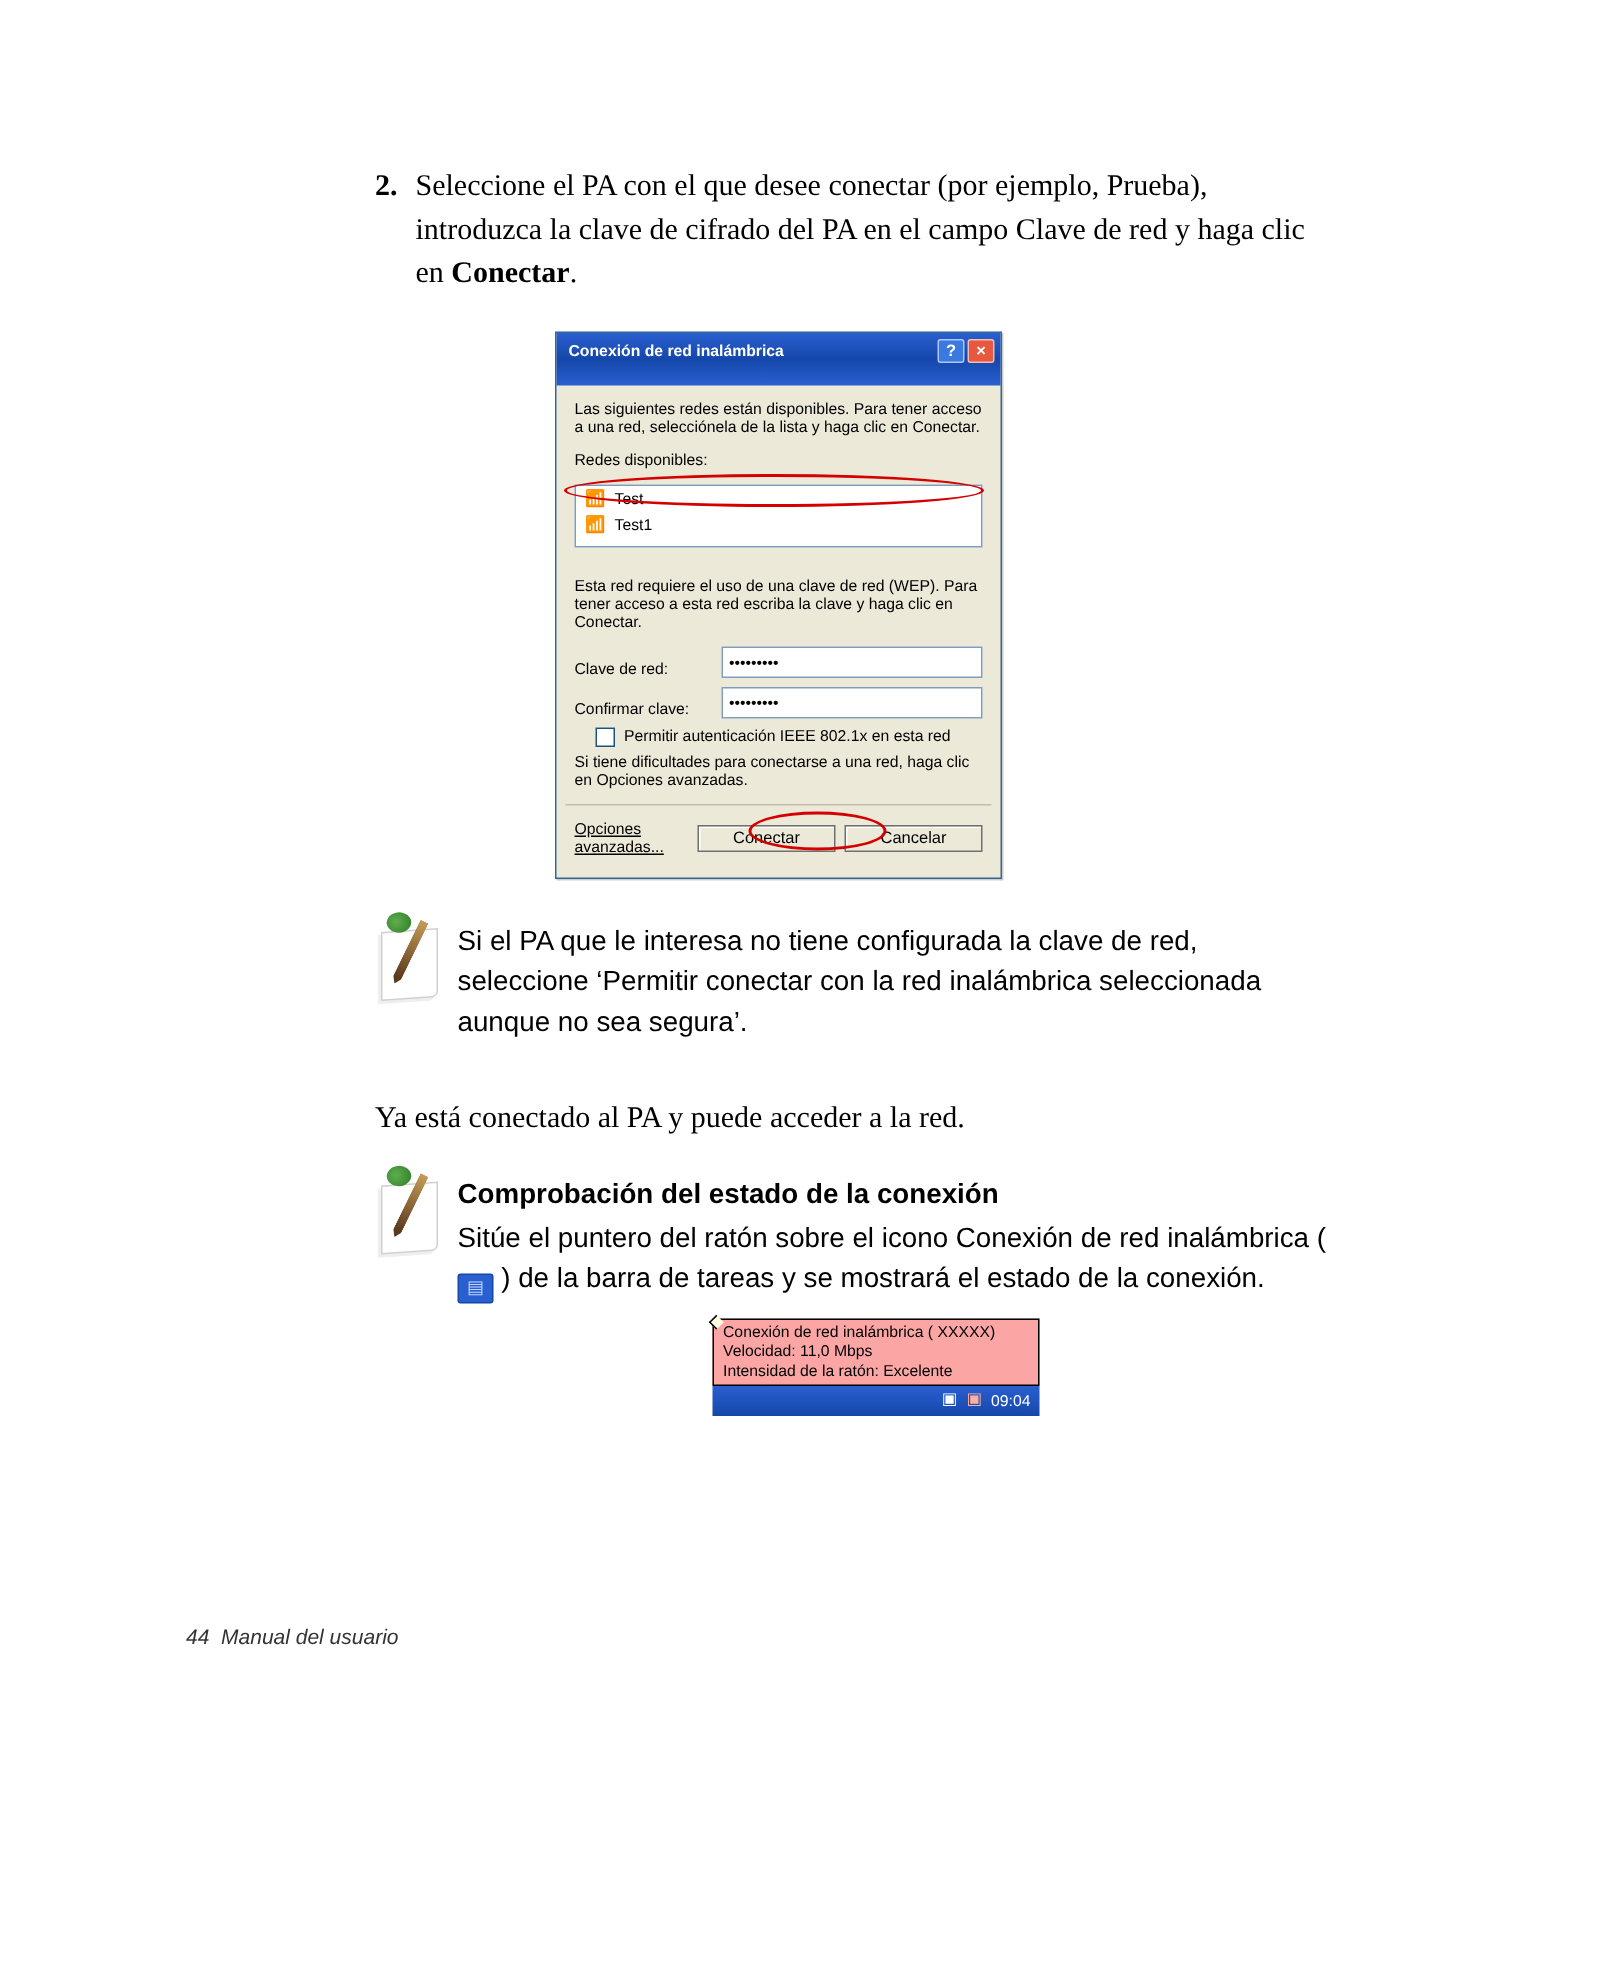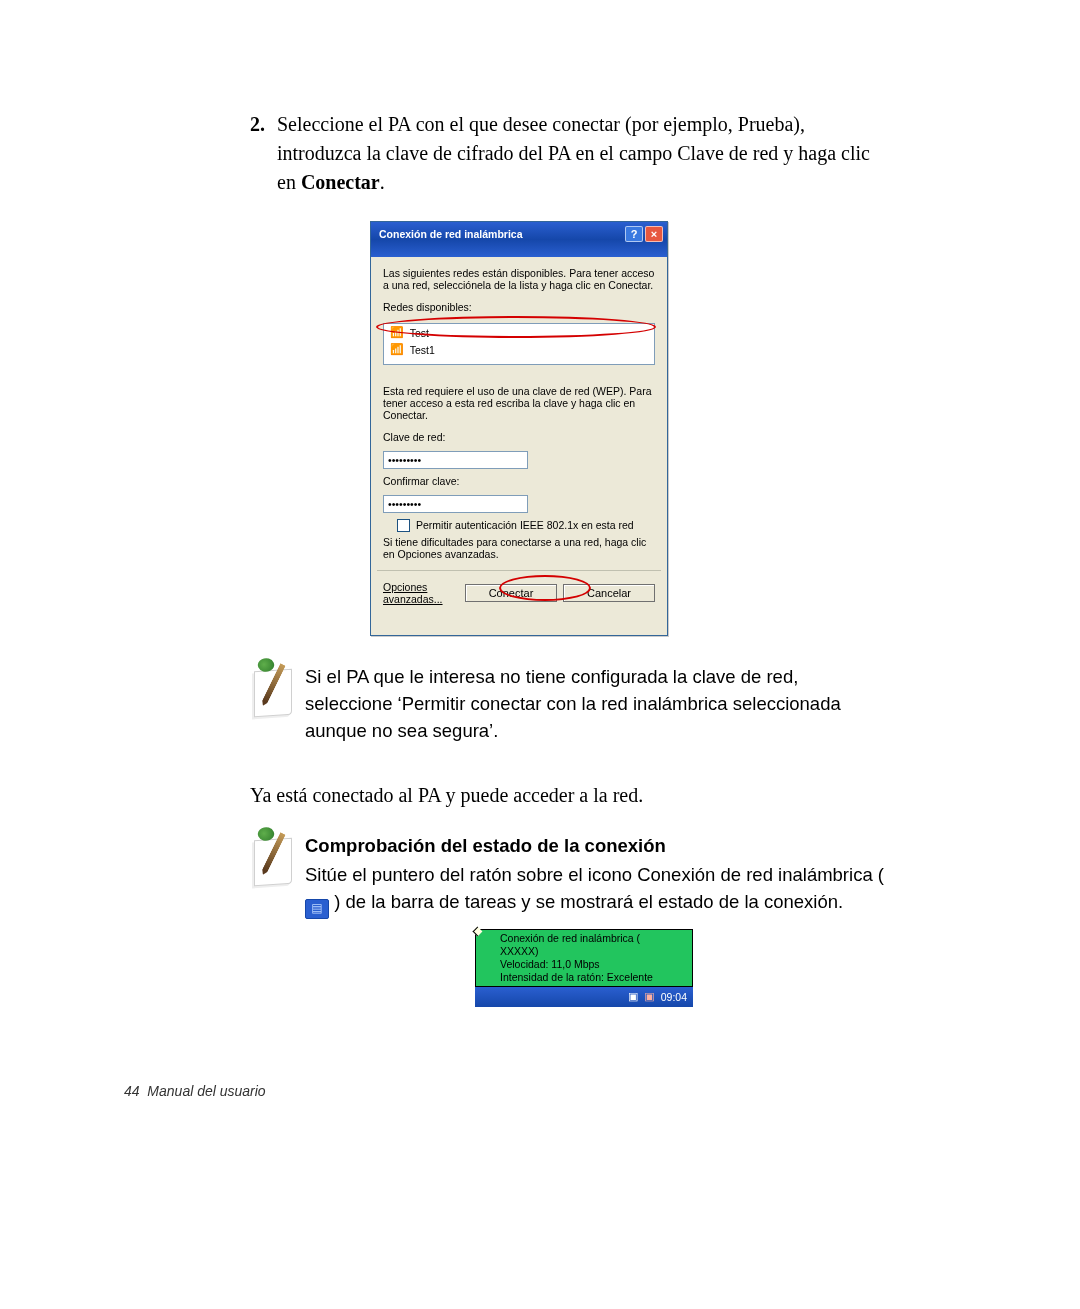--- a/index.html
+++ b/index.html
@@ -52,21 +52,21 @@
   .tb-btn {
     width: 16px; height: 14px;
     display: flex; align-items: center; justify-content: center;
     font-weight: bold; font-size: 11px; line-height: 1;
     border: 1px solid rgba(255,255,255,.6);
     border-radius: 2px;
   }
   .tb-help { background: #3a79e0; color: #fff; }
   .tb-close { background: #e7583f; color: #fff; }
 
-  .dlg-body { padding: 10px 12px 22px; }
+  .dlg-body { padding: 10px 12px 6px; }
   .dlg-body p { margin: 0 0 10px; }
 
   .listbox {
     border: 1px solid #7f9db9;
     background: #fff;
     height: 40px;
     position: relative;
   }
   .listrow {
     display: flex; align-items: center; gap: 6px;
@@ -77,24 +77,23 @@
   .red-ring {
     position: absolute;
     border: 2px solid #d40000;
     border-radius: 50%/50%;
     pointer-events: none;
   }
   .ring-test { left: -8px; top: -8px; width: 276px; height: 18px; }
 
   .formrow {
     display: flex;
-    align-items: flex-start;
+    align-items: flex-end;
     gap: 8px;
     margin: 6px 0;
-    flex-direction: column;
   }
   .formrow label { width: 90px; }
   .textinput {
     flex: 1;
     border: 1px solid #7f9db9;
     background: #fff;
     padding: 2px 4px;
     height: 15px;
     font-family: Tahoma, sans-serif;
     font-size: 10.5px;
@@ -198,23 +197,23 @@
   }
 
   
   .tray {
     width: 218px;
     margin: 10px 0 0 170px;
     font-family: Tahoma, sans-serif;
     font-size: 10.5px;
   }
   .tooltip {
-    background: #22c55e;
+    background: #fca5a5;
     border: 1px solid #000;
-    padding: 2px 24px;
+    padding: 2px 6px;
     line-height: 1.25;
     position: relative;
   }
   .tooltip-arrow {
     position: absolute; left: -2px; top: -2px;
     width: 6px; height: 6px;
     border-left: 1px solid #000;
     border-top: 1px solid #000;
     background: #ffffe1;
     transform: rotate(-45deg);

